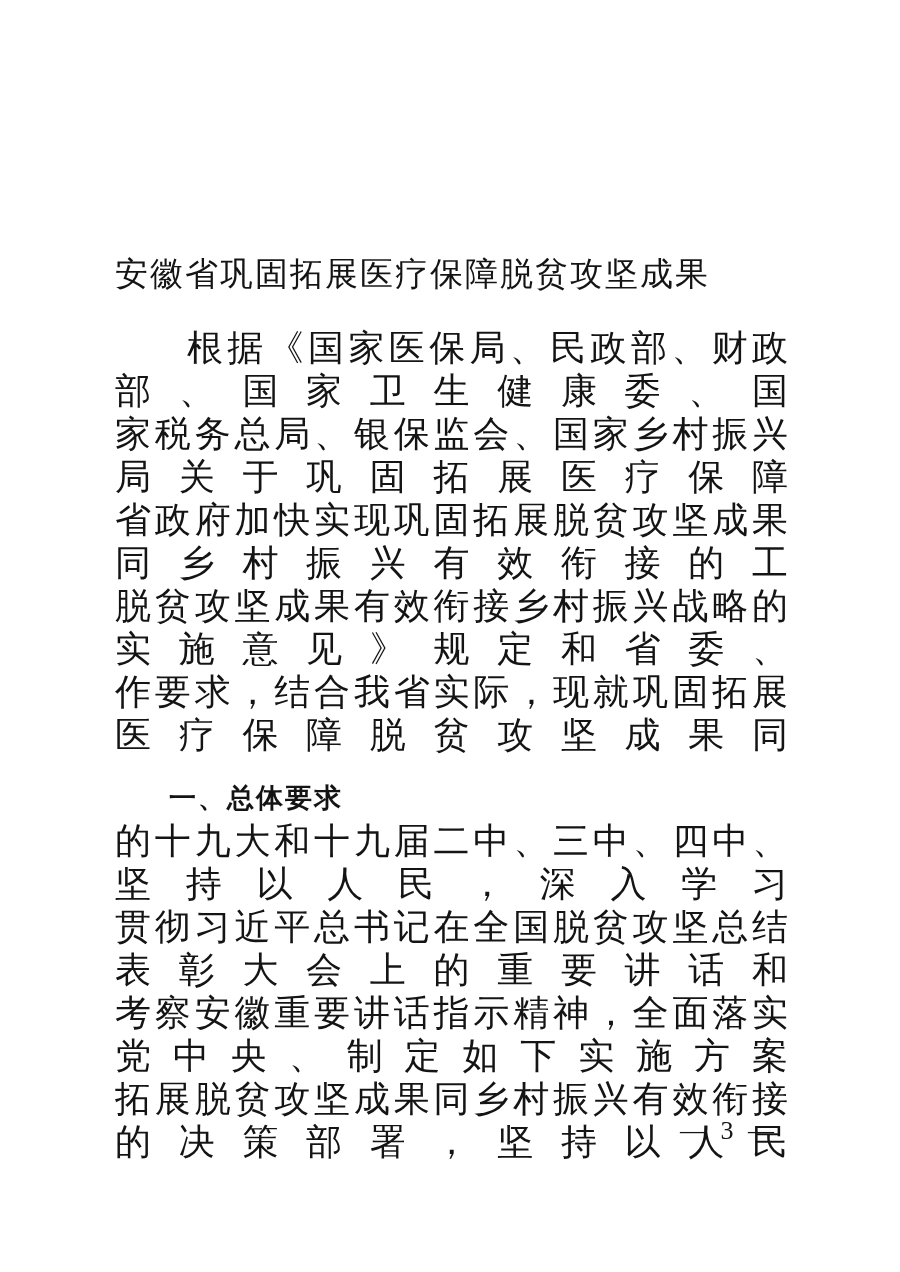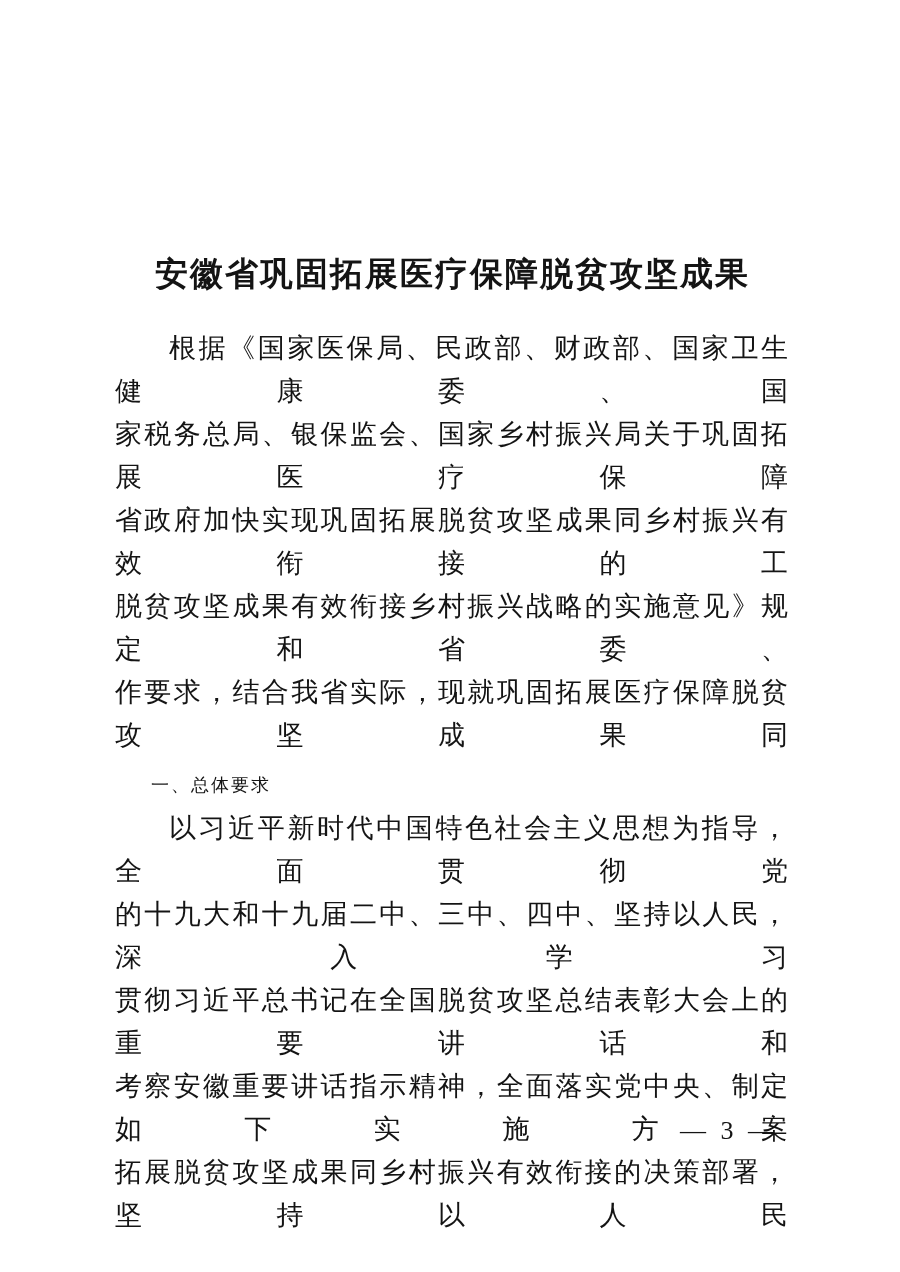--- a/index.html
+++ b/index.html
@@ -12,48 +12,47 @@
     width: 900px;
     height: 1272px;
     margin: 0 auto;
     background: #ffffff;
     color: #141414;
     box-sizing: border-box;
     padding: 246px 110px 0 115px;
     overflow: hidden;
   }
   .doc-title {
-    text-align: center;
-    font-weight: bold;
+    font-weight: normal;
     font-size: 33px;
     line-height: 56px;
     letter-spacing: 2px;
     font-family: "Liberation Serif", "DejaVu Serif", serif;
   }
   .body-block {
     margin-top: 25px;
-    font-size: 27px;
+    font-size: 36px;
     line-height: 43px;
     letter-spacing: 2px;
   }
   .line {
     text-align: justify;
     text-align-last: justify;
     min-height: 43px;
   }
   .line.first { text-indent: 2em; }
   .line.short { text-align-last: left; }
   .sec-heading {
     font-family: "Liberation Sans", "DejaVu Sans", sans-serif;
-    font-weight: normal;
-    font-size: 18px;
+    font-weight: bold;
+    font-size: 27px;
     line-height: 43px;
     letter-spacing: 2px;
     text-indent: 2em;
-    margin-top: 7px;
+    margin-top: 20px;
   }
   .page-number {
     position: absolute;
     top: 1116px;
     right: 122px;
     font-size: 26px;
     letter-spacing: 4px;
     color: #141414;
   }
 </style>
@@ -70,21 +69,20 @@
     <div class="line first">根据《国家医保局、民政部、财政部、国家卫生健康委、国</div>
     <div class="line">家税务总局、银保监会、国家乡村振兴局关于巩固拓展医疗保障</div>
     <div class="line">省政府加快实现巩固拓展脱贫攻坚成果同乡村振兴有效衔接的工</div>
     <div class="line">脱贫攻坚成果有效衔接乡村振兴战略的实施意见》规定和省委、</div>
     <div class="line">作要求，结合我省实际，现就巩固拓展医疗保障脱贫攻坚成果同</div>
   </div>
 
   <div class="sec-heading">一、总体要求</div>
 
   <div class="body-block" style="margin-top:0">
-    <div class="line first">以习近平新时代中国特色社会主义思想为指导，全面贯彻党</div>
     <div class="line">的十九大和十九届二中、三中、四中、坚持以人民，深入学习</div>
     <div class="line">贯彻习近平总书记在全国脱贫攻坚总结表彰大会上的重要讲话和</div>
     <div class="line">考察安徽重要讲话指示精神，全面落实党中央、制定如下实施方案</div>
     <div class="line">拓展脱贫攻坚成果同乡村振兴有效衔接的决策部署，坚持以人民</div>
 
   </div>
 
   <div class="page-number">— 3 —</div>
 
 </div>

